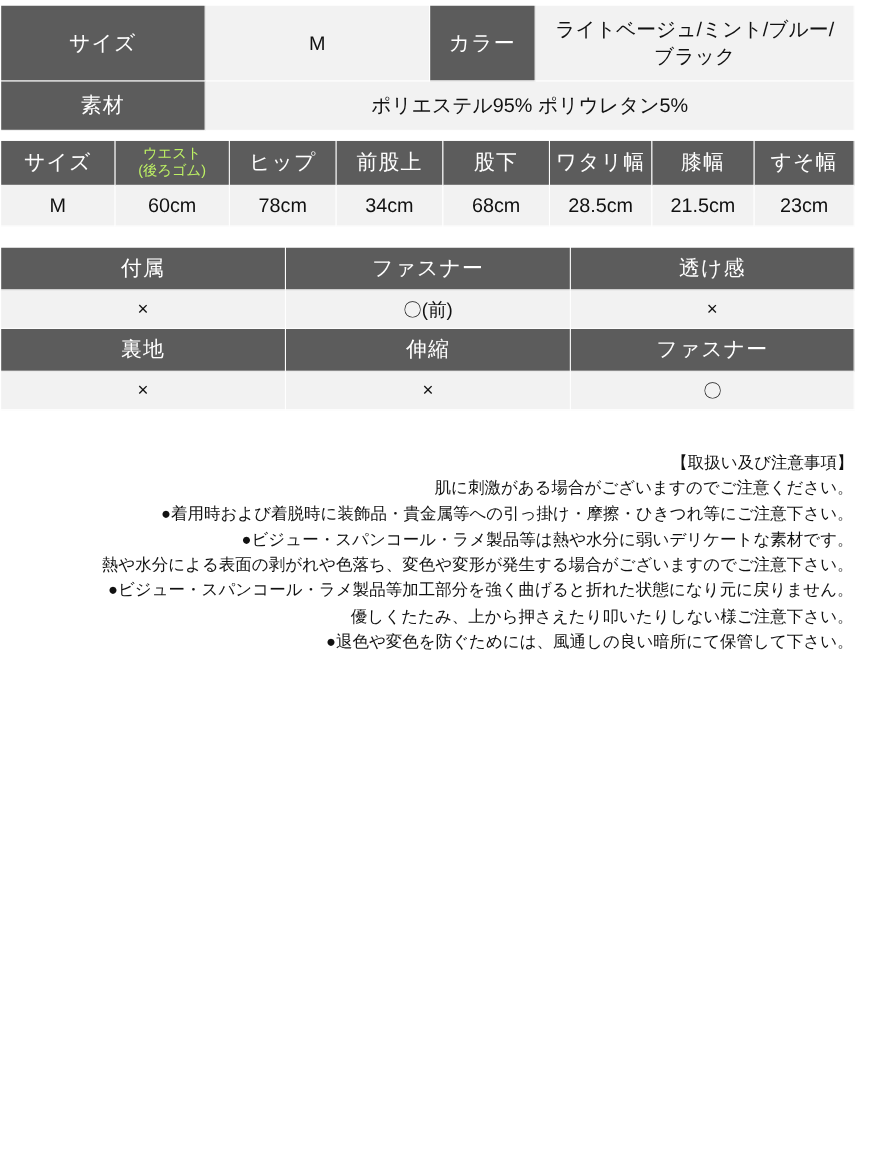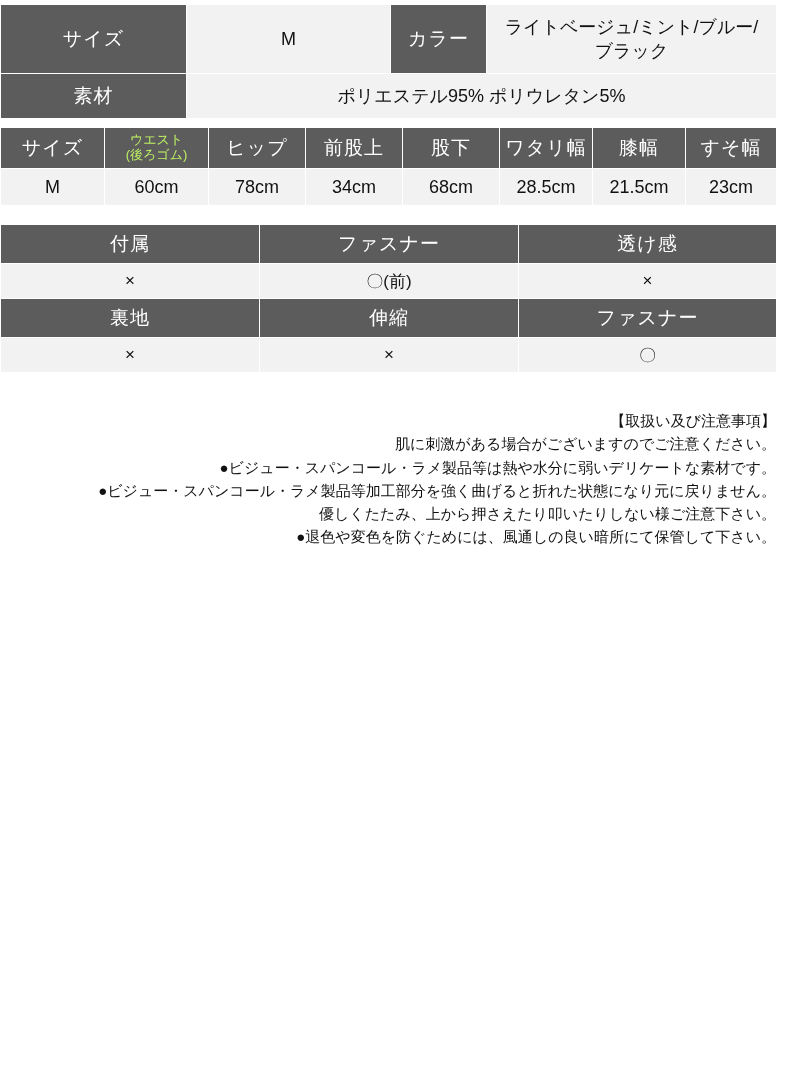--- a/index.html
+++ b/index.html
@@ -179,19 +179,21 @@
         <td class="val">×</td>
         <td class="val">×</td>
         <td class="val">〇</td>
       </tr>
     </tbody>
   </table>
 
   <div class="notes">
     <div class="note-line note-title">【取扱い及び注意事項】</div>
     <div class="note-line">肌に刺激がある場合がございますのでご注意ください。</div>
+    <div class="note-line">●着用時および着脱時に装飾品・貴金属等への引っ掛け・摩擦・ひきつれ等にご注意下さい。</div>
     <div class="note-line">●ビジュー・スパンコール・ラメ製品等は熱や水分に弱いデリケートな素材です。</div>
+    <div class="note-line">熱や水分による表面の剥がれや色落ち、変色や変形が発生する場合がございますのでご注意下さい。</div>
     <div class="note-line">●ビジュー・スパンコール・ラメ製品等加工部分を強く曲げると折れた状態になり元に戻りません。</div>
     <div class="note-line">優しくたたみ、上から押さえたり叩いたりしない様ご注意下さい。</div>
     <div class="note-line">●退色や変色を防ぐためには、風通しの良い暗所にて保管して下さい。</div>
   </div>
 
 </div>
 
 </body></html>

